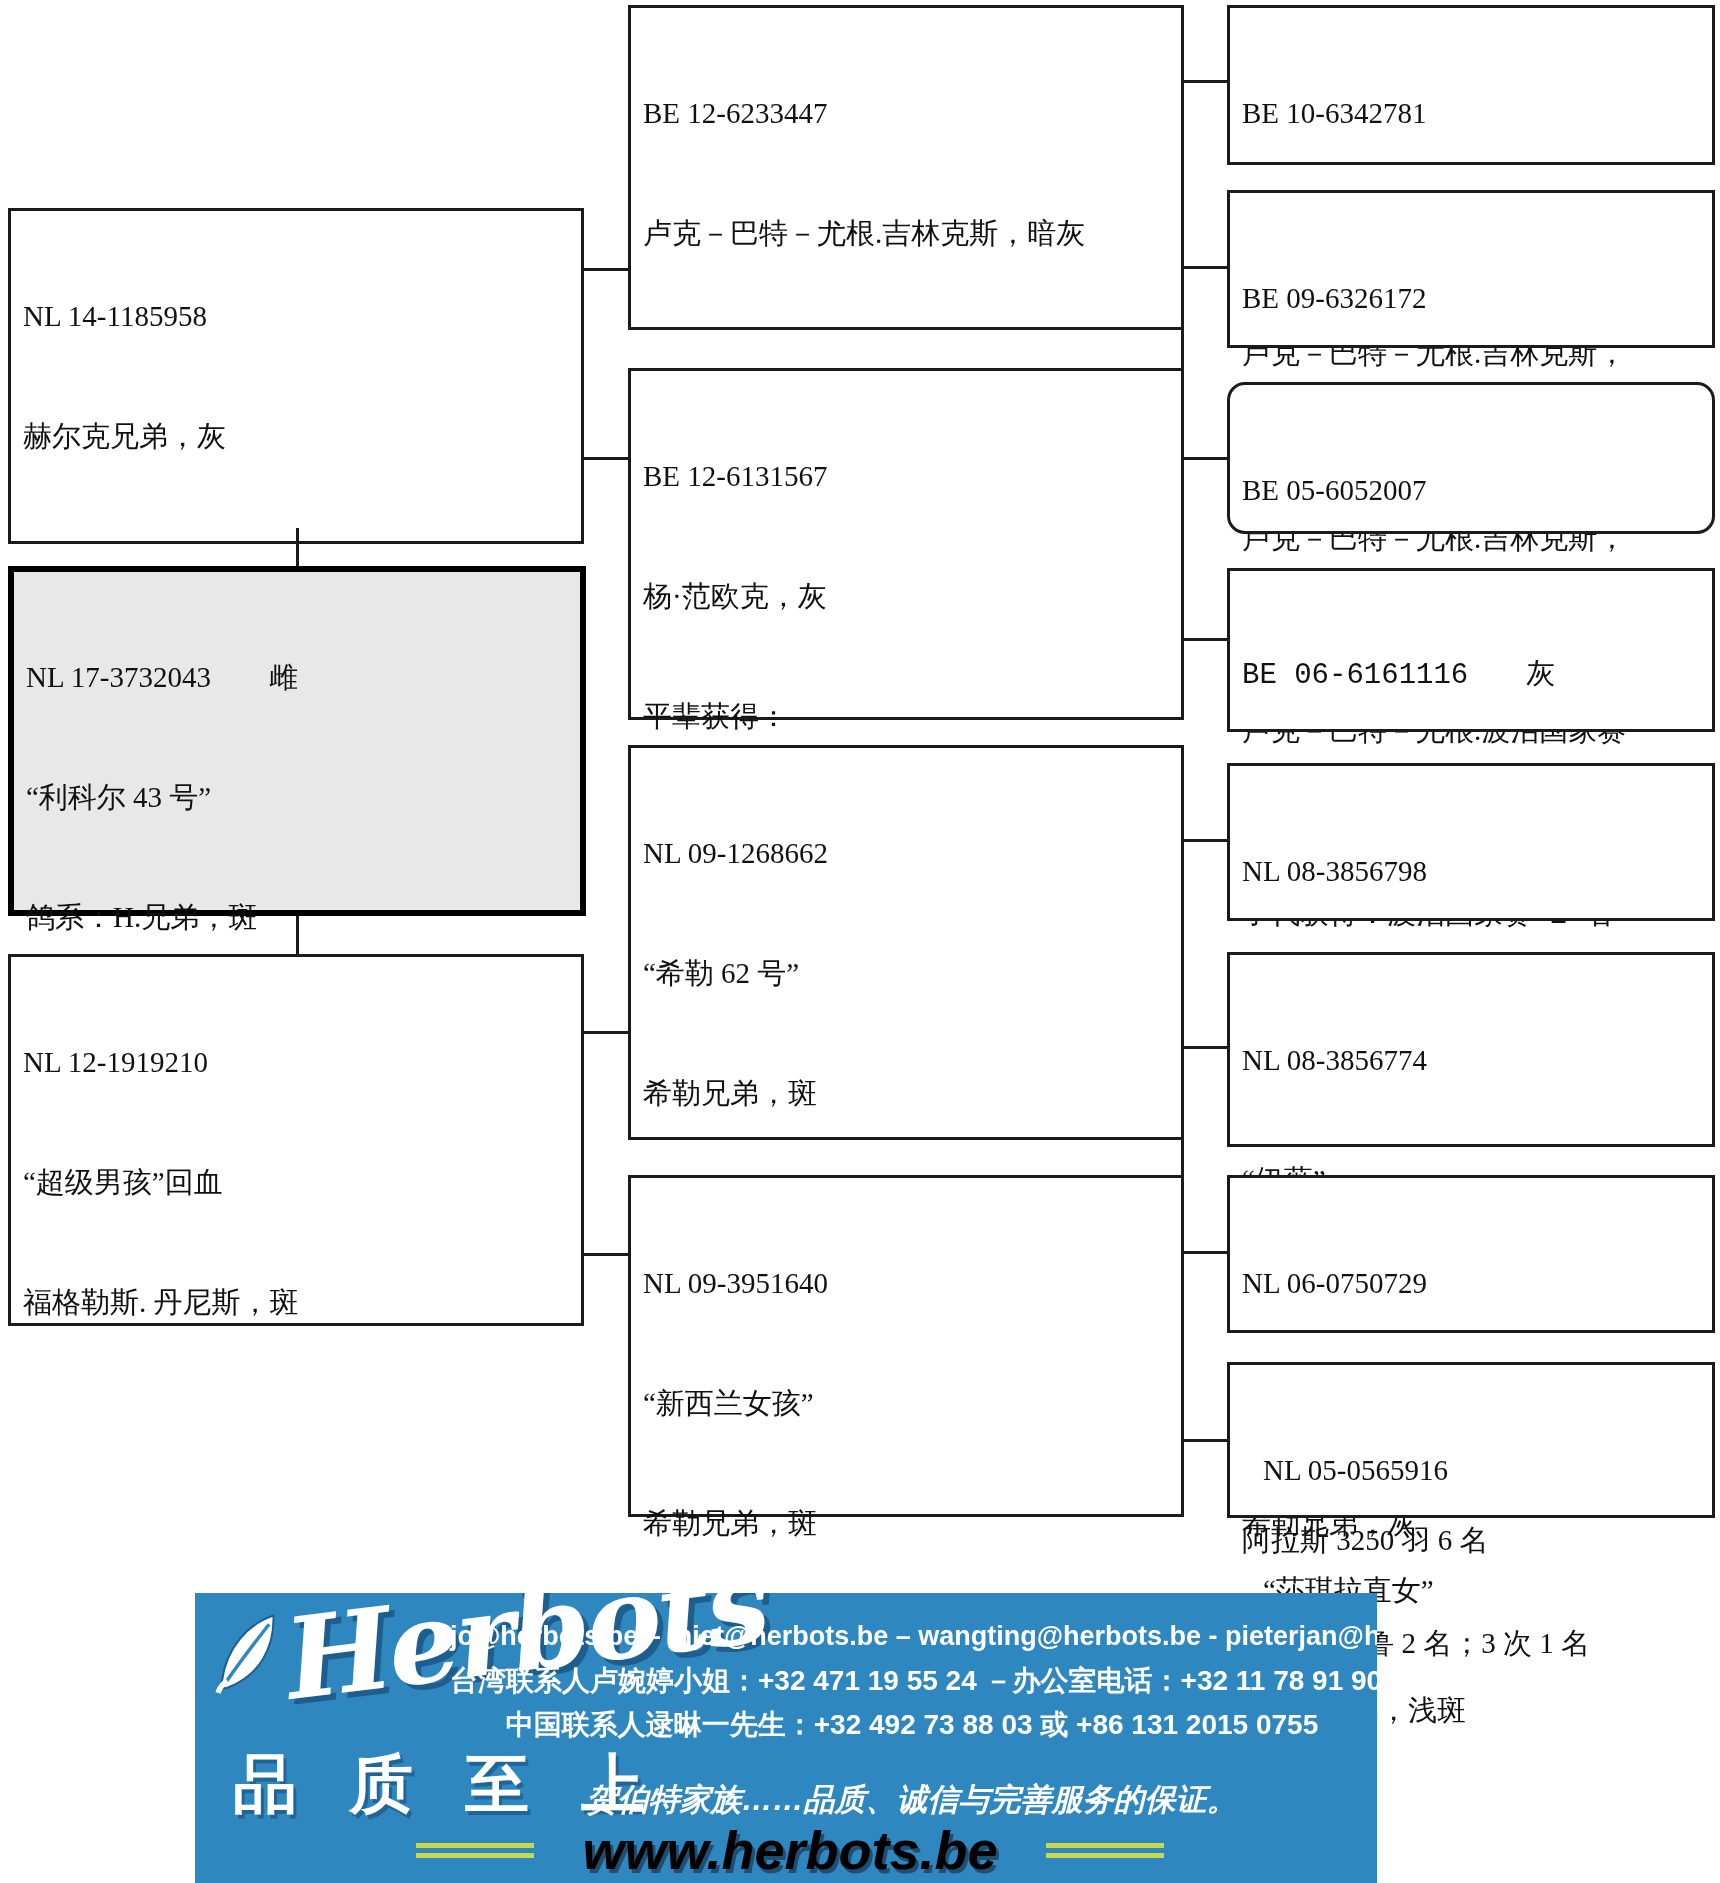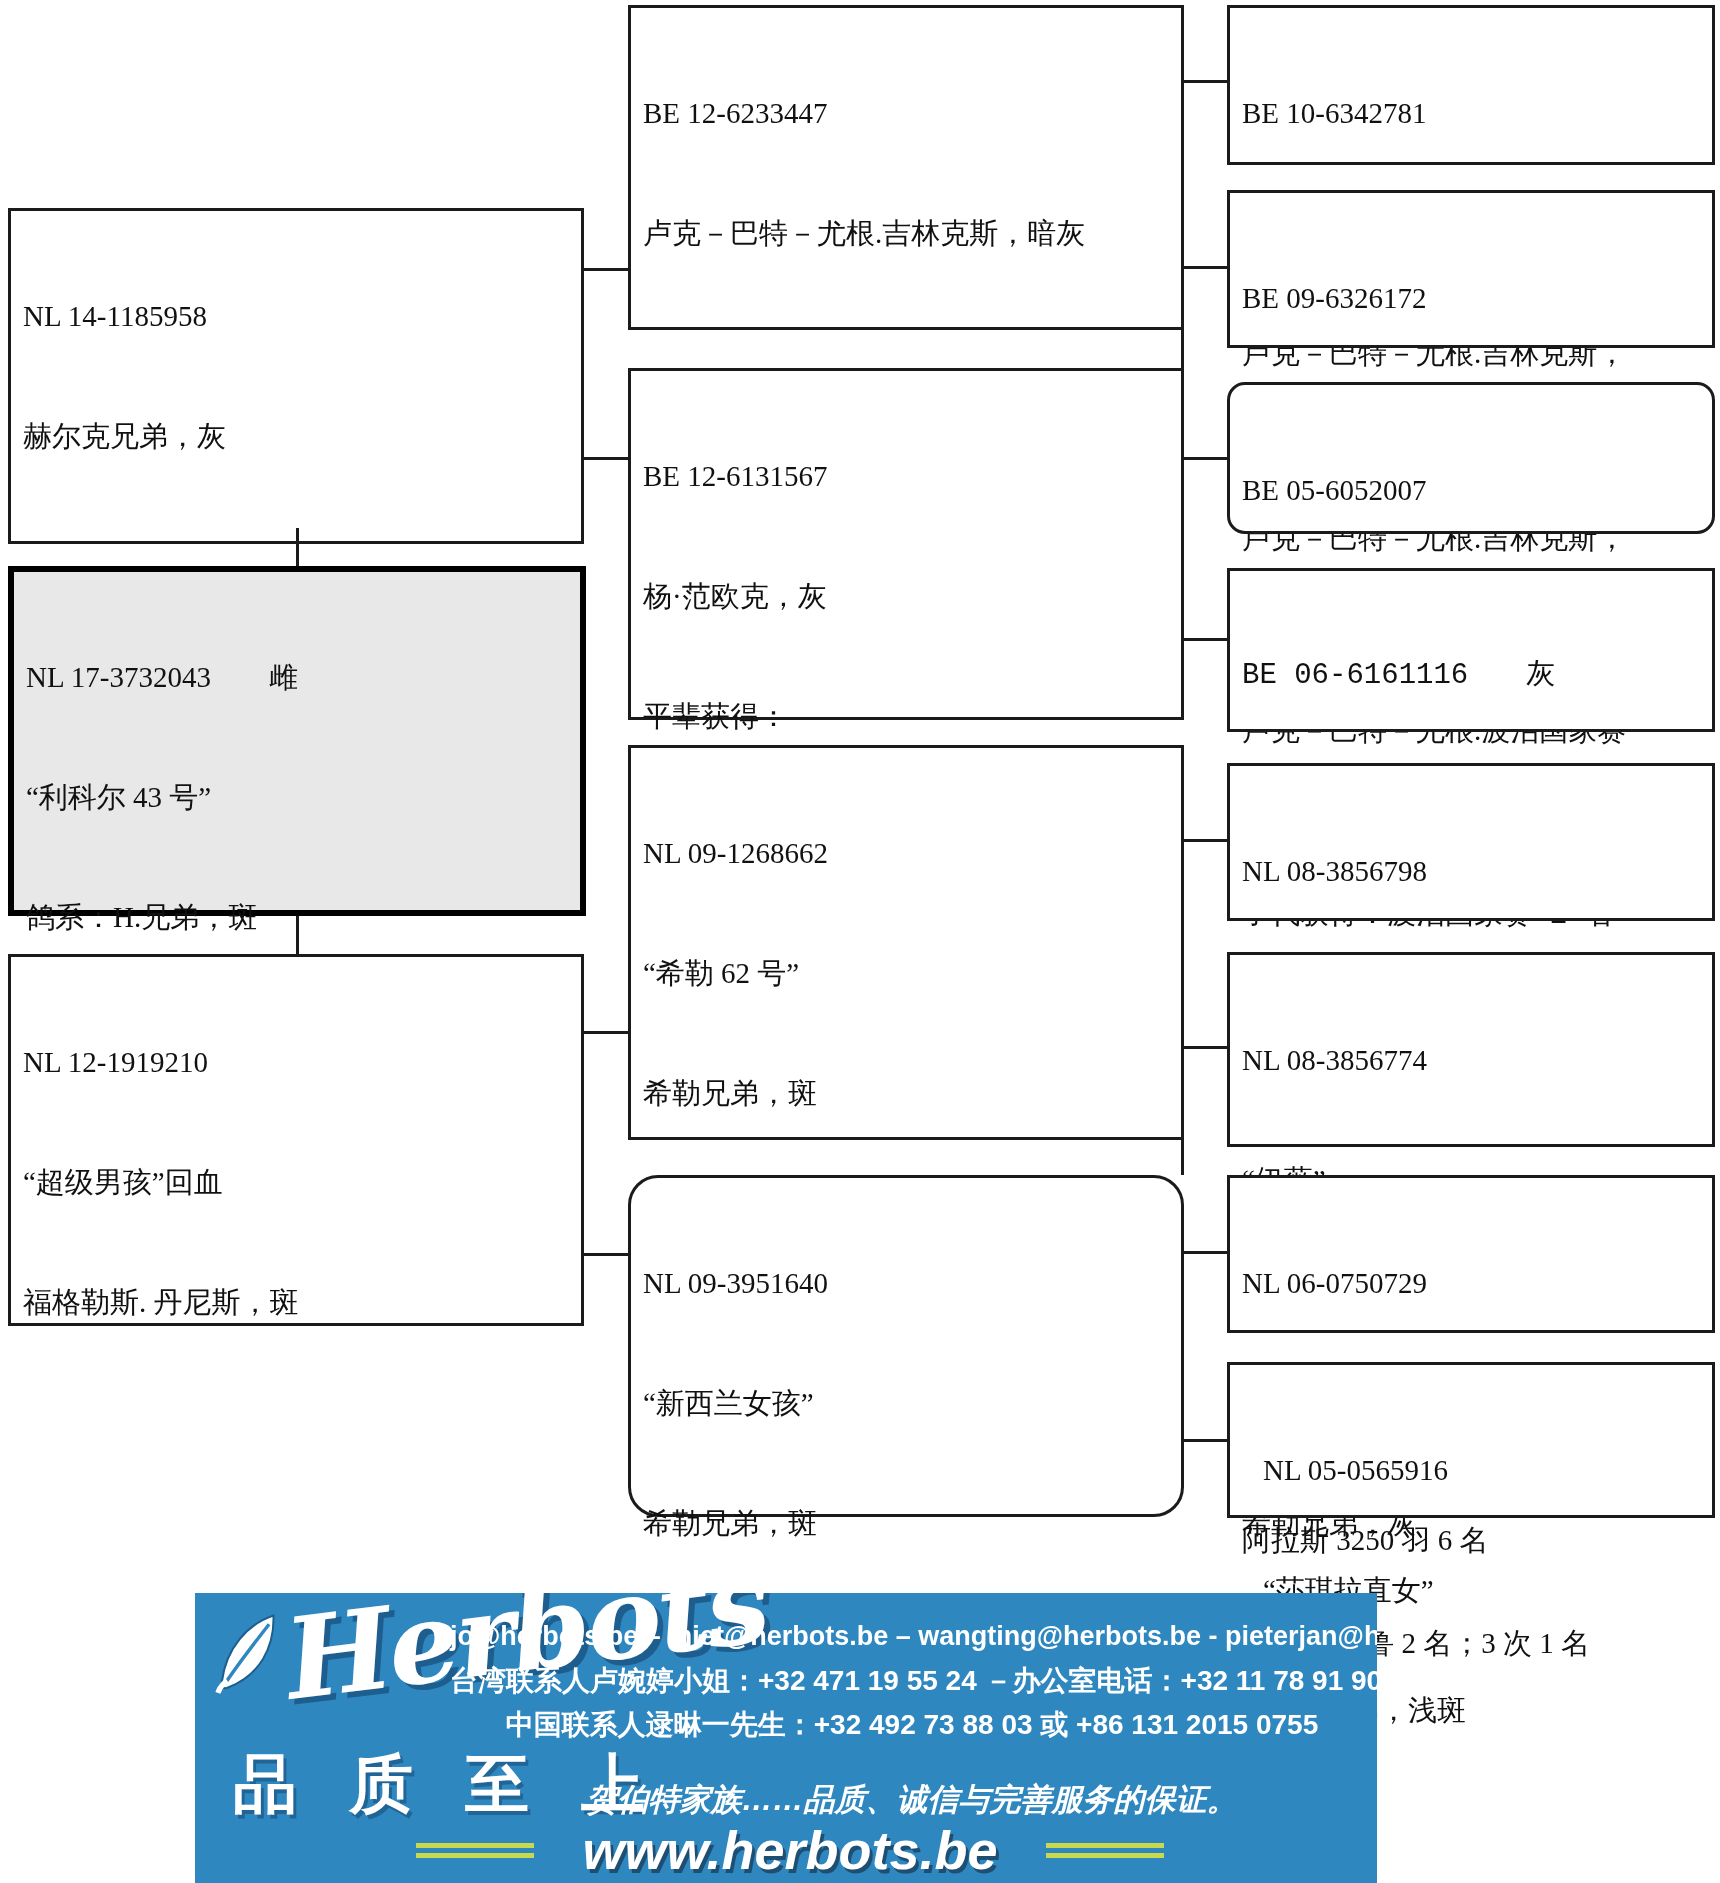--- a/index.html
+++ b/index.html
@@ -57,21 +57,21 @@
   .info-slogan  { font-size:31px; font-style:italic; margin-top:35px; white-space:nowrap; }
   .website-row {
     position:absolute; left:170px; top:230px; width:850px;
     display:flex; align-items:center; justify-content:center; gap:48px;
   }
   .dbl-line {
     width:118px; height:15px;
     border-top:5px solid #c8d94e; border-bottom:5px solid #c8d94e;
   }
   .website {
-    font-size:54px; font-weight:bold; font-style:italic; color:#ffffff;
+    font-size:54px; font-weight:bold; font-style:italic; color:#000000;
     text-shadow:3px 4px 0 rgba(20,40,60,0.6); white-space:nowrap; line-height:1;
   }
 </style>
 </head>
 <body>
 
 <div class="pbox" style="left:8px; top:192px; width:576px; height:336px;margin-top:16px;">
   <span class="pline">NL 14-1185958</span>
   <span class="pline">赫尔克兄弟，灰</span>
 </div>
@@ -102,21 +102,21 @@
 
 <div class="pbox" style="left:628px; top:745px; width:556px; height:395px;">
   <span class="pline">NL 09-1268662</span>
   <span class="pline">“希勒 62 号”</span>
   <span class="pline">希勒兄弟，斑</span>
   <span class="pline">“神奇男孩”之孙，“神奇男孩”荣</span>
   <span class="pline">获：</span>
   <span class="pline">11 年长距离鸽王全国 1 位</span>
 </div>
 
-<div class="pbox" style="left:628px; top:1175px; width:556px; height:342px;border-radius:30px;">
+<div class="pbox" style="left:628px; top:1175px; width:556px; height:342px;">
   <span class="pline">NL 09-3951640</span>
   <span class="pline">“新西兰女孩”</span>
   <span class="pline">希勒兄弟，斑</span>
   <span class="pline">父母荣获：</span>
   <span class="pline">NPO 查特鲁 2 名；3 次 1 名</span>
 </div>
 
 <div class="pbox" style="left:1227px; top:5px; width:488px; height:160px;">
   <span class="pline">BE 10-6342781</span>
   <span class="pline">“钻石女郎”</span>

